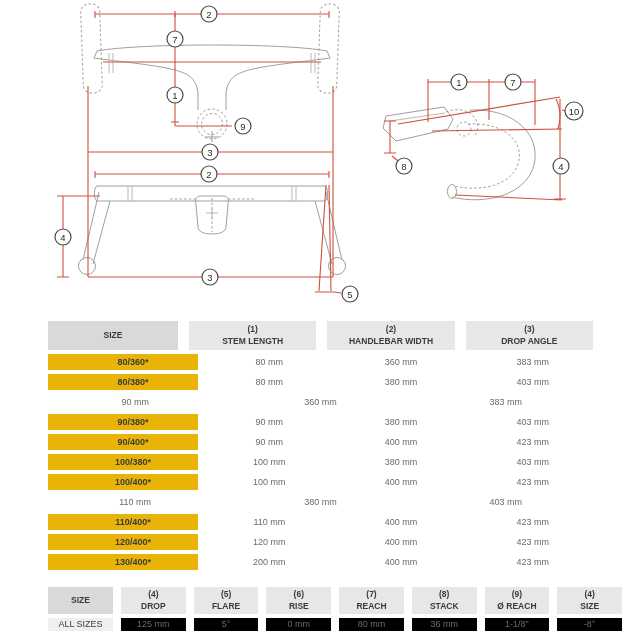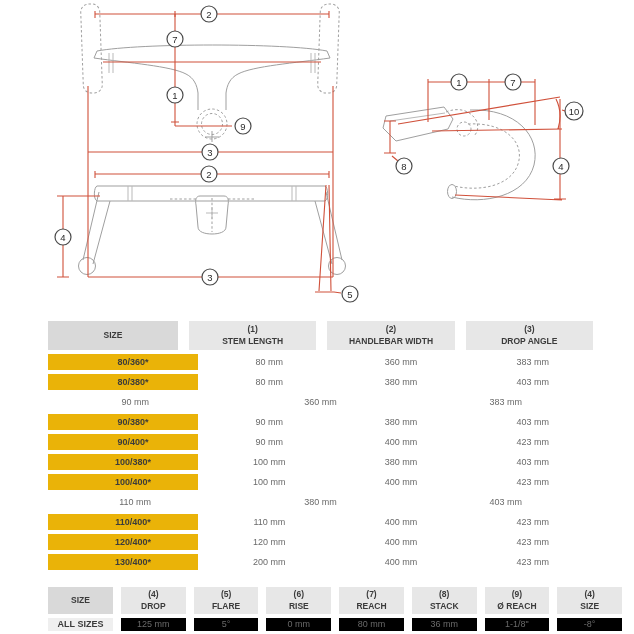--- a/index.html
+++ b/index.html
@@ -33,21 +33,21 @@
   
   #t2{left:48px;top:587px;width:574px;}
   #t2 .c-size{width:65px;margin-right:8px;}
   #t2 .c-val{flex:1;margin-right:8px;}
   #t2 .cell:last-child{margin-right:0;}
   #t2 .hrow .cell{height:27px;display:flex;flex-direction:column;justify-content:center;
       background:#e7e7e7;font-size:8.5px;font-weight:bold;color:#3b3b3b;line-height:1.35;}
   #t2 .hrow .c-size{background:#d9d9d9;}
   #t2 .drow{margin-top:4px;}
   #t2 .drow .cell{height:13px;line-height:13px;font-size:9px;}
-  #t2 .drow .c-size{background:#efefef;font-weight:bold;color:#3b3b3b;text-align:center;}
+  #t2 .drow .c-size{background:#efefef;font-weight:normal;color:#3b3b3b;text-align:center;}
   #t2 .drow .c-val{color:#6a6a6a;background:#000000;}
 </style>
 </head>
 <body>
 
 <div id="app">
 
   <svg id="figure" width="634" height="316" viewBox="0 0 634 316">
 
     <g>

